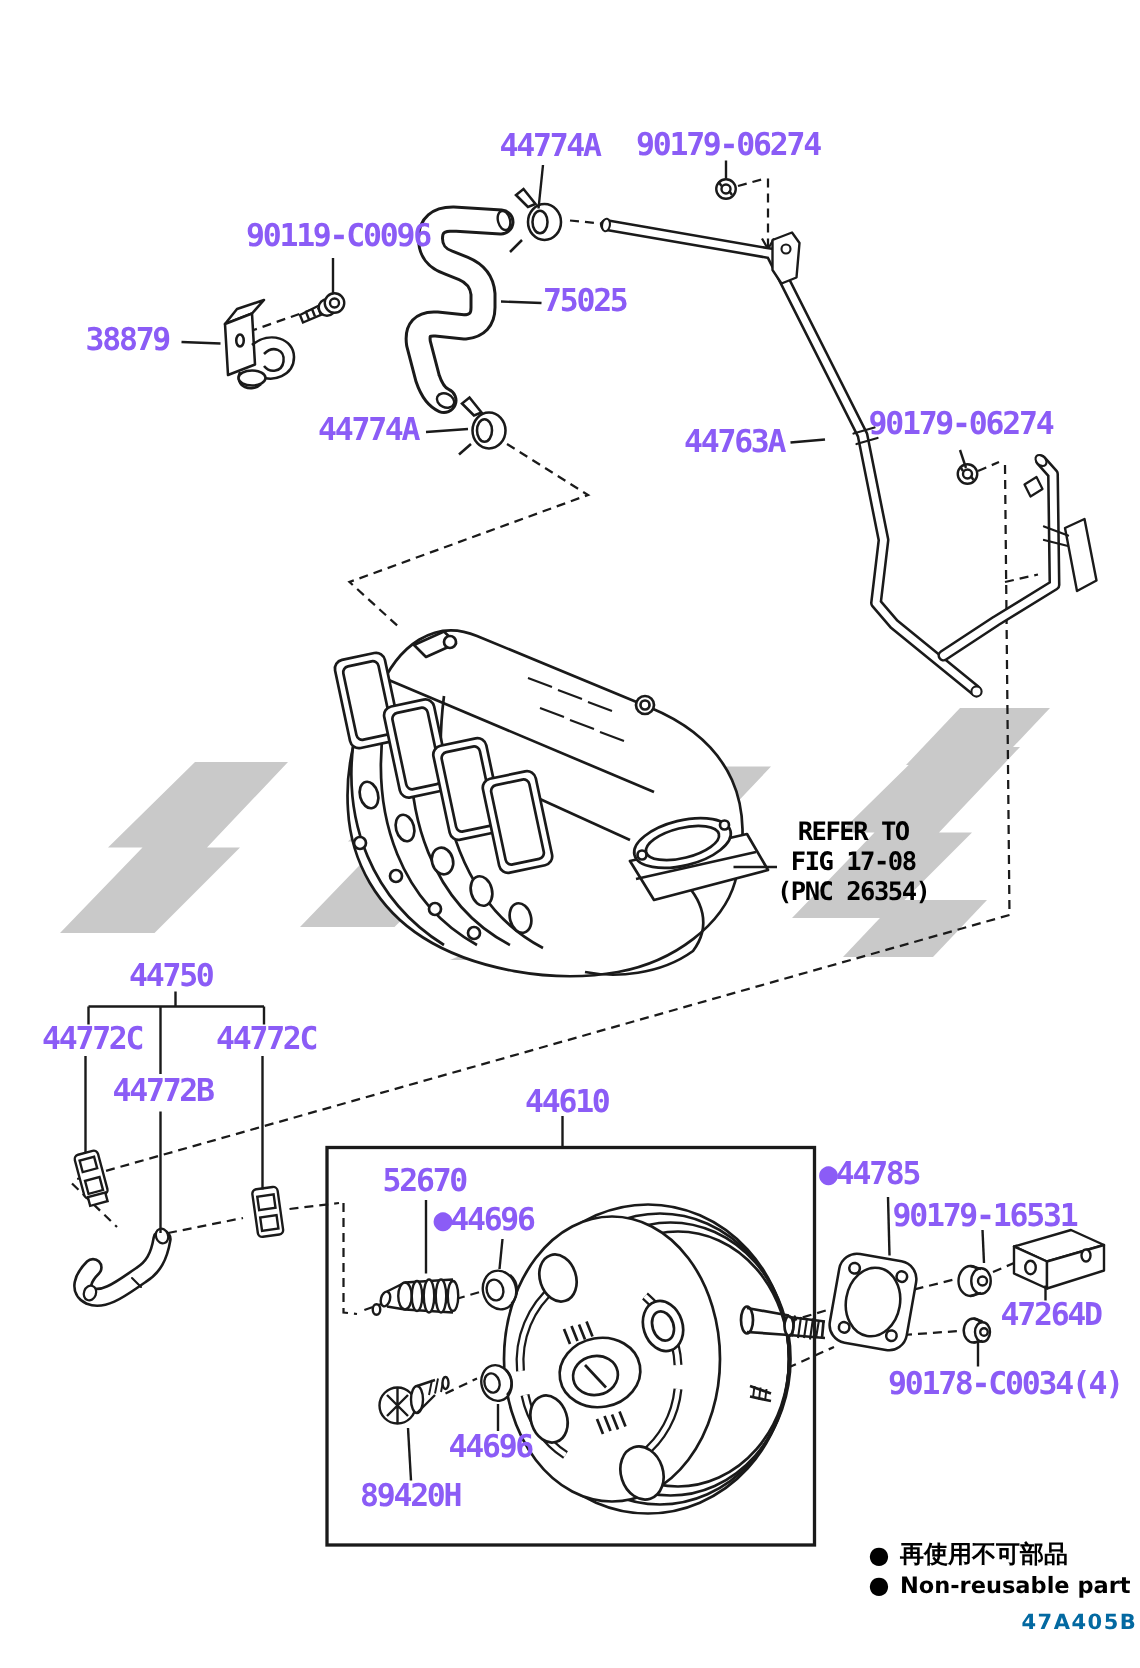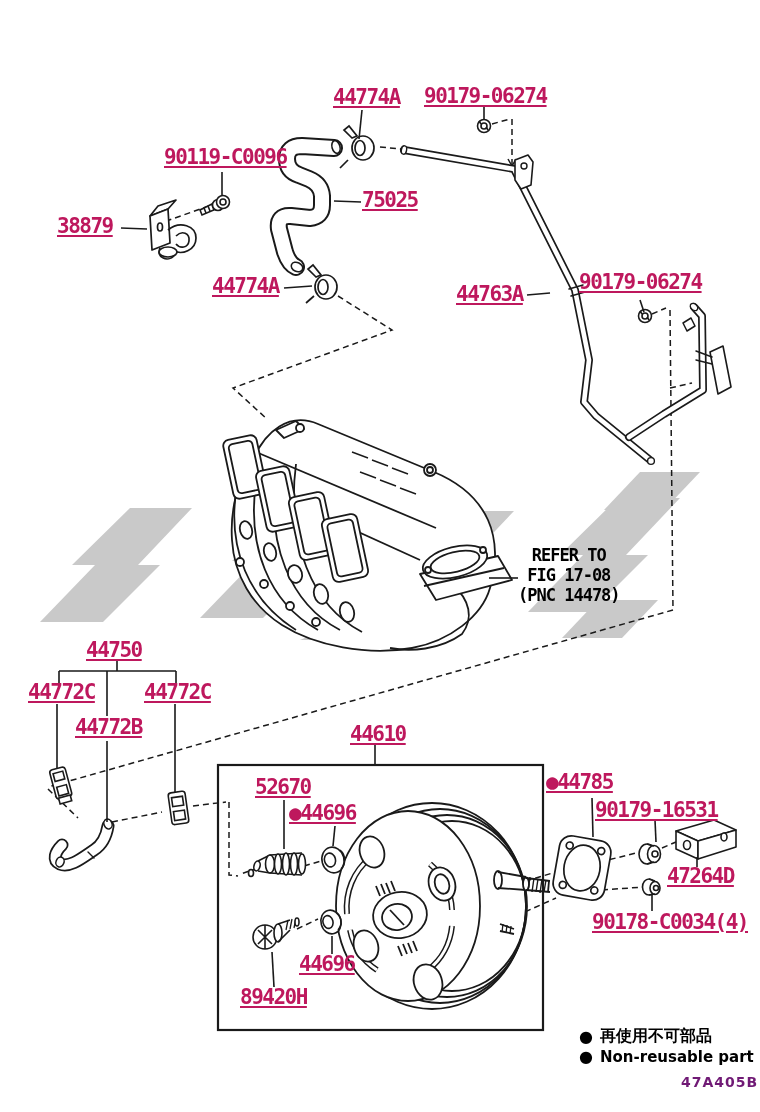--- a/index.html
+++ b/index.html
@@ -1,27 +1,27 @@
 <!DOCTYPE html>
 <html><head>
 <meta charset="utf-8">
 <style>
   html,body{margin:0;padding:0;background:#fff;}
   .stage{position:relative;width:760px;height:1112px;background:#fff;overflow:hidden;
          font-family:"DejaVu Sans Mono",monospace;}
   svg{position:absolute;left:0;top:0;}
   .lbl{position:absolute;font:700 21px "DejaVu Sans Mono",monospace;letter-spacing:-1.5px;
-       color:#be185d;white-space:nowrap;line-height:1;text-decoration:underline;}
+       color:#8b5cf6;white-space:nowrap;line-height:1;}
   .note{position:absolute;font:700 17px/20px "DejaVu Sans Mono",monospace;letter-spacing:-1px;
         color:#000;white-space:nowrap;text-align:center;}
   .legend-row{position:absolute;display:flex;align-items:center;gap:7px;
         font:700 16px "DejaVu Sans",sans-serif;color:#000;white-space:nowrap;}
   .legend-row .bullet{font-size:16px;line-height:1;}
   .legend-row.en{font-weight:700;font-size:15px;}
-  .code{position:absolute;font:700 14px "DejaVu Sans",sans-serif;letter-spacing:1px;color:#701a75;}
+  .code{position:absolute;font:700 14px "DejaVu Sans",sans-serif;letter-spacing:1px;color:#0369a1;}
 </style>
 </head>
 <body>
 
 <div class="stage">
 
 <svg width="760" height="1112" viewBox="0 0 760 1112">
 
   <g fill="#c9c9c9" stroke="none">
     <path d="M40,622 L95,565 L72,565 L130,508 L192,508 L138,565 L160,565 L103,622 Z"></path>
@@ -350,21 +350,21 @@
 <div class="lbl" style="left:546px;top:772px">●44785</div>
 <div class="lbl" style="left:595px;top:800px">90179-16531</div>
 <div class="lbl" style="left:667px;top:866px">47264D</div>
 <div class="lbl" style="left:592px;top:912px">90178-C0034(4)</div>
 <div class="lbl" style="left:299px;top:954px">44696</div>
 <div class="lbl" style="left:240px;top:987px">89420H</div>
 
 <div class="note" style="left:518px;top:545px">
   <div>REFER TO</div>
   <div>FIG 17-08</div>
-  <div>(PNC 14478)</div>
+  <div>(PNC 26354)</div>
 </div>
 
 <div class="legend-row" style="left:579px;top:1026px">
   <span class="bullet">●</span>
   <span>再使用不可部品</span>
 </div>
 <div class="legend-row en" style="left:579px;top:1048px">
   <span class="bullet">●</span>
   <span>Non-reusable part</span>
 </div>

